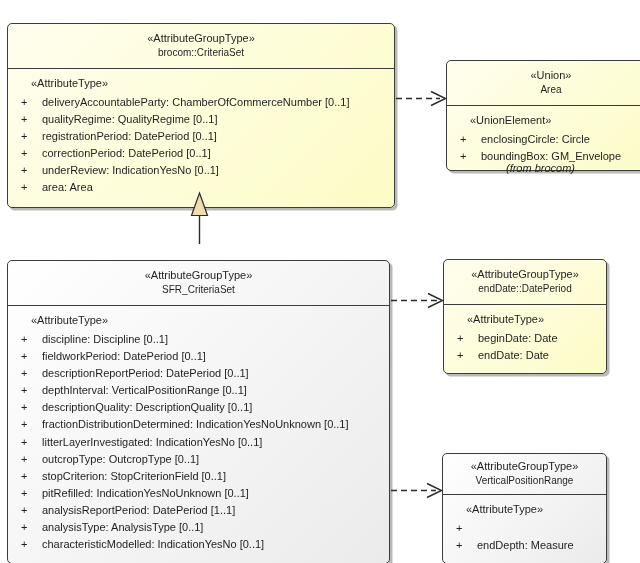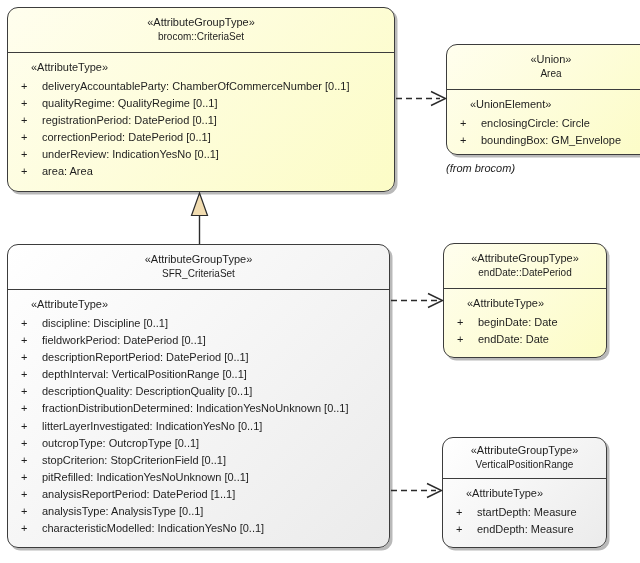--- a/index.html
+++ b/index.html
@@ -1,37 +1,37 @@
 <!DOCTYPE html>
 <html><head>
 <meta charset="utf-8">
 <style>
   html,body{margin:0;padding:0;background:#ffffff;}
   #canvas{
     position:relative;width:640px;height:563px;background:#ffffff;overflow:hidden;
     font-family:"Liberation Sans",sans-serif;color:#1e1e1e;
   }
   .uml-class{
-    position:absolute;border:1px solid #3c3c3c;border-radius:11px;
-    box-shadow:2.5px 2.5px 0 #b9b9b9;box-sizing:border-box;
+    position:absolute;border:1px solid #3c3c3c;border-radius:5px;
+    box-shadow:2.5px 2.5px 0 #b9b9b9;box-sizing:border-box;margin-top:16px;
   }
   .fill-yellow{background:linear-gradient(135deg,#fffeee 0%,#fcfcc6 100%);}
   .fill-white{background:linear-gradient(135deg,#ffffff 0%,#ebebeb 100%);}
   .cls-header{
     text-align:center;border-bottom:1px solid #3c3c3c;padding:7px 4px 7px 4px;
   }
   .stereotype{font-size:11px;line-height:14px;white-space:nowrap;}
   .cls-name{font-size:10px;font-weight:normal;line-height:16px;white-space:nowrap;}
   .cls-attrs{padding:7px 2px 4px 7px;}
   .section-header{font-size:11px;line-height:15px;padding-left:16px;margin-bottom:3px;white-space:nowrap;}
   .attr-row{display:flex;align-items:baseline;line-height:17.1px;font-size:11px;white-space:nowrap;}
   .vis{display:inline-block;width:21px;padding-left:6px;flex:0 0 auto;}
   .attr-text{flex:0 0 auto;}
   .pkg-note{
-    position:absolute;font-size:11px;font-style:italic;text-align:left;white-space:nowrap;
+    position:absolute;font-size:11px;font-style:italic;text-align:center;white-space:nowrap;
   }
   #connector-layer{position:absolute;left:0;top:0;width:640px;height:563px;}
 </style>
 </head>
 <body>
 
 <div id="canvas">
 
   <div class="uml-class fill-yellow" style="left:7px;top:7px;width:388px;height:185px;">
     <div class="cls-header">
@@ -168,21 +168,20 @@
 
   <div class="uml-class fill-white" style="left:442px;top:437px;width:165px;height:111px;">
     <div class="cls-header" style="padding:5px 4px 5px 4px;">
       <div class="stereotype">«AttributeGroupType»</div>
       <div class="cls-name">VerticalPositionRange</div>
     </div>
     <div class="cls-attrs">
       <div class="section-header">«AttributeType»</div>
       <div class="attr-row">
         <span class="vis">+</span>
-          <span class="attr-text">startDepth: Measure</span>
       </div>
         <div class="attr-row">
         <span class="vis">+</span>
           <span class="attr-text">endDepth: Measure</span>
       </div>
     </div>
   </div>
 
   <svg id="connector-layer" viewBox="0 0 640 563" xmlns="http://www.w3.org/2000/svg">
 

